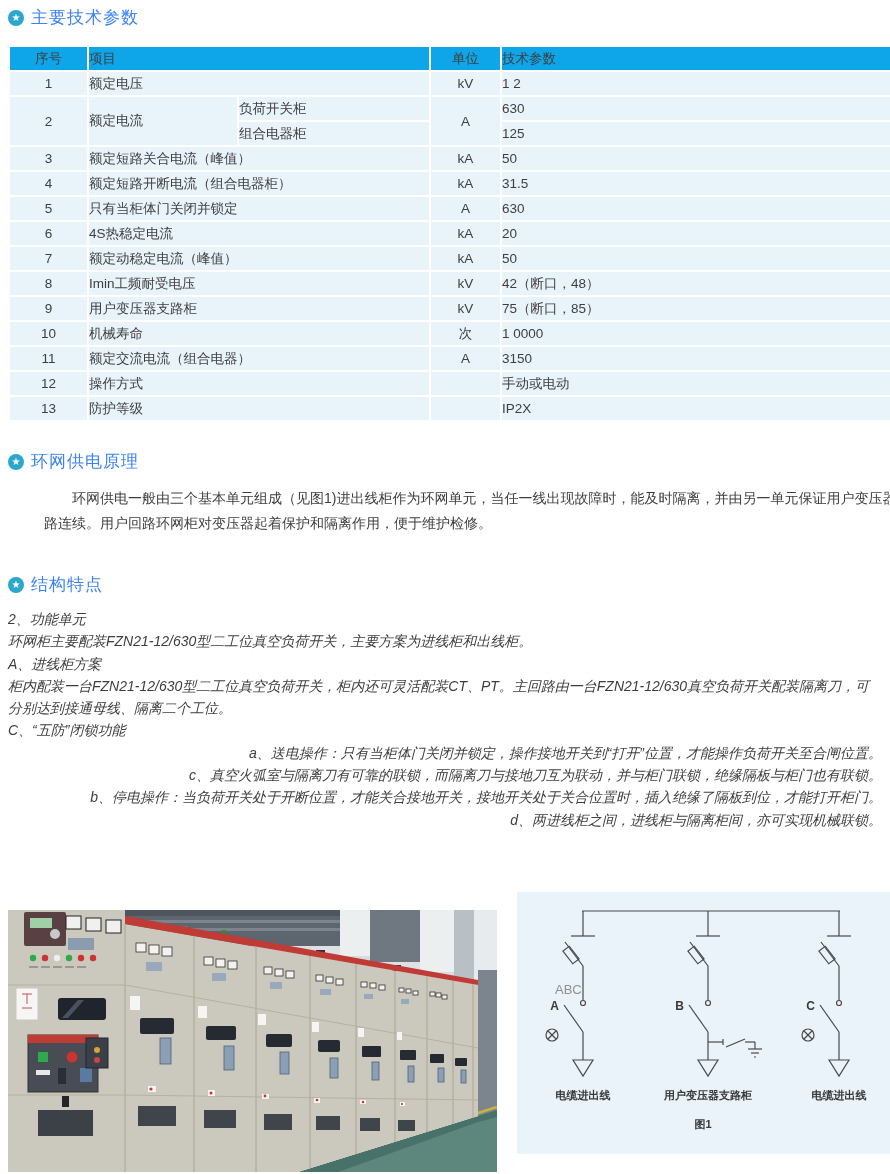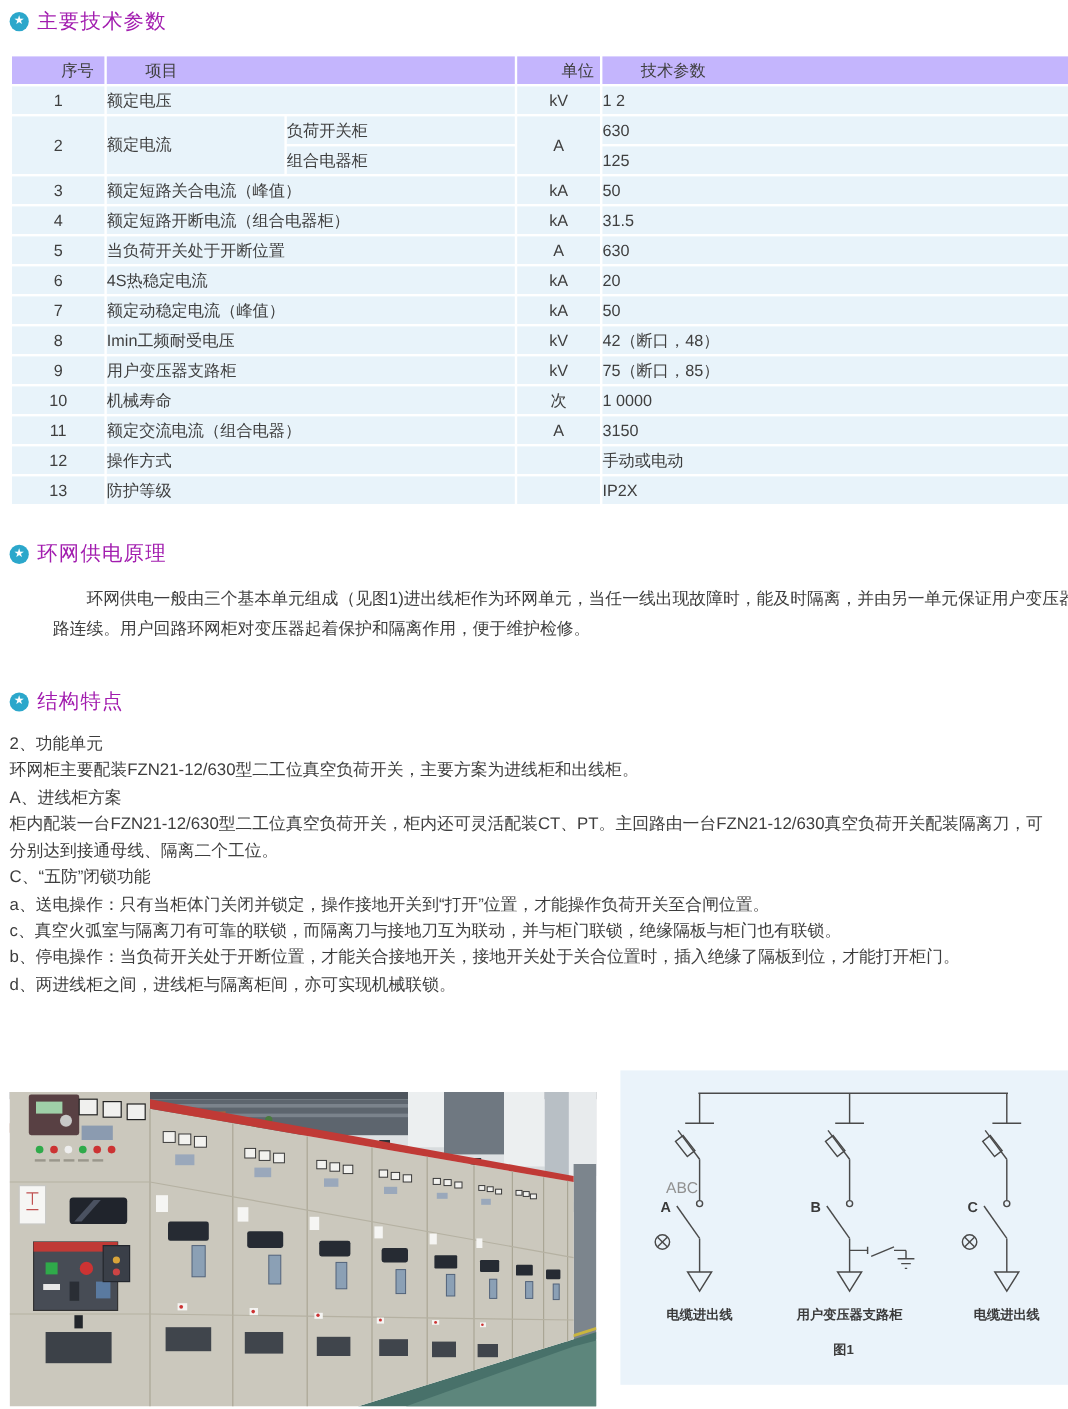--- a/index.html
+++ b/index.html
@@ -3,42 +3,42 @@
 <meta charset="utf-8">
 <style>
   html,body{margin:0;padding:0;background:#fff;}
   #page{position:relative;width:890px;height:1174px;background:#ffffff;overflow:hidden;
         font-family:"Liberation Sans","DejaVu Sans",sans-serif;color:#3d3d3d;}
 
   
   .sec{position:absolute;left:8px;display:flex;align-items:center;gap:7px;}
   .badge{width:16px;height:16px;border-radius:50%;background:#2ba7cb;color:#fff;
          display:flex;align-items:center;justify-content:center;font-size:10px;line-height:1;}
-  .sec-title{font-size:17px;color:#a21caf;letter-spacing:1px;}
+  .sec-title{font-size:17px;color:#3b82f6;letter-spacing:1px;}
 
   
   #tblwrap{position:absolute;left:8px;top:45px;}
   table.tbl{border-collapse:separate;border-spacing:2px;table-layout:fixed;width:874px;
             font-size:13.5px;color:#3f3f3f;}
   table.tbl td{background:#e8f3fa;height:23px;padding:0;overflow:hidden;white-space:nowrap;}
-  table.tbl tr.hd td{background:#c4b5fd;padding-left:32px;}
+  table.tbl tr.hd td{background:#0ea5e9;}
   .c{text-align:center;}
   .pi{padding-left:50px;}
   .ps{padding-left:24px;}
   .pv{padding-left:53px;}
   .pvh{padding-left:92px;}
 
   
   .para{position:absolute;left:8px;width:874px;font-size:14px;line-height:25px;margin:0;}
   .para p{margin:0;text-indent:2em;}
   #structure-list{position:absolute;left:8px;top:608px;width:874px;font-size:14px;line-height:22.3px;}
-  #structure-list p{margin:0;}
+  #structure-list p{margin:0;font-style:italic;}
   .l0{margin-left:0;}
   .l1{margin-left:33px;}
-  .l2{margin-left:40px;}
+  .l2{margin-left:40px;text-align:right;}
 
   
   #photo{position:absolute;left:8px;top:910px;width:489px;height:262px;}
   #diagram{position:absolute;left:517px;top:892px;width:373px;height:262px;background:#eaf3fa;}
   #diagram svg{display:block;}
   .dgl{font-size:11px;font-weight:bold;fill:#3a3a3a;font-family:"Liberation Sans","DejaVu Sans",sans-serif;}
   .dgb{font-size:12px;font-weight:bold;fill:#3a3a3a;font-family:"Liberation Sans","DejaVu Sans",sans-serif;}
 </style>
 </head>
 <body>
@@ -90,21 +90,21 @@
         <td class="pv">50</td>
       </tr>
       <tr>
         <td class="c">4</td>
         <td class="pi" colspan="2">额定短路开断电流（组合电器柜）</td>
         <td class="c">kA</td>
         <td class="pv">31.5</td>
       </tr>
       <tr>
         <td class="c">5</td>
-        <td class="pi" colspan="2">当负荷开关处于开断位置</td>
+        <td class="pi" colspan="2">只有当柜体门关闭并锁定</td>
         <td class="c">A</td>
         <td class="pv">630</td>
       </tr>
       <tr>
         <td class="c">6</td>
         <td class="pi" colspan="2">4S热稳定电流</td>
         <td class="c">kA</td>
         <td class="pv">20</td>
       </tr>
       <tr>

